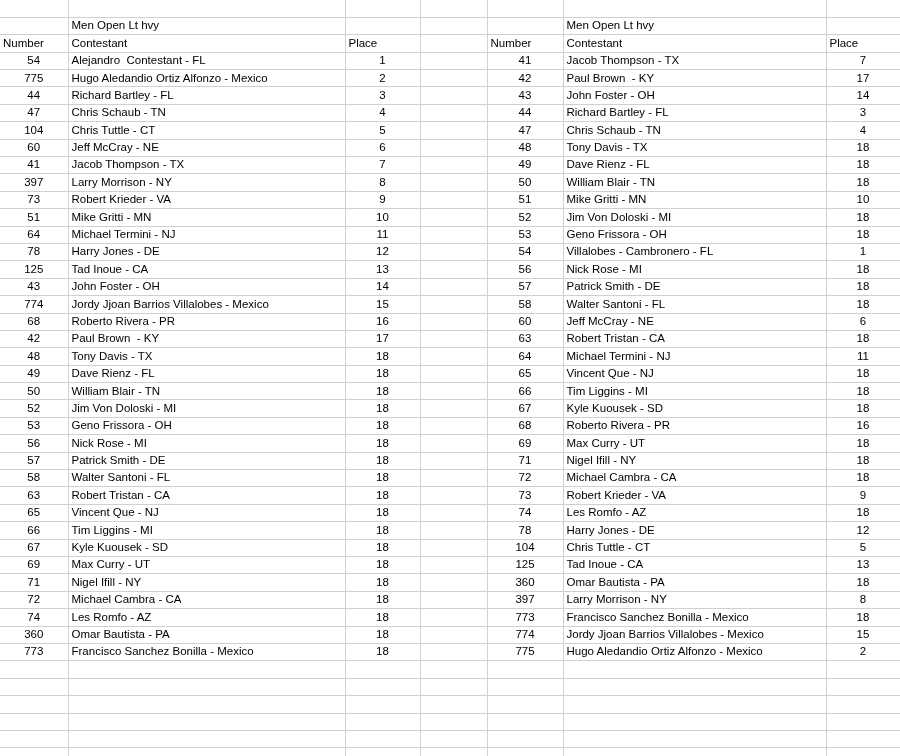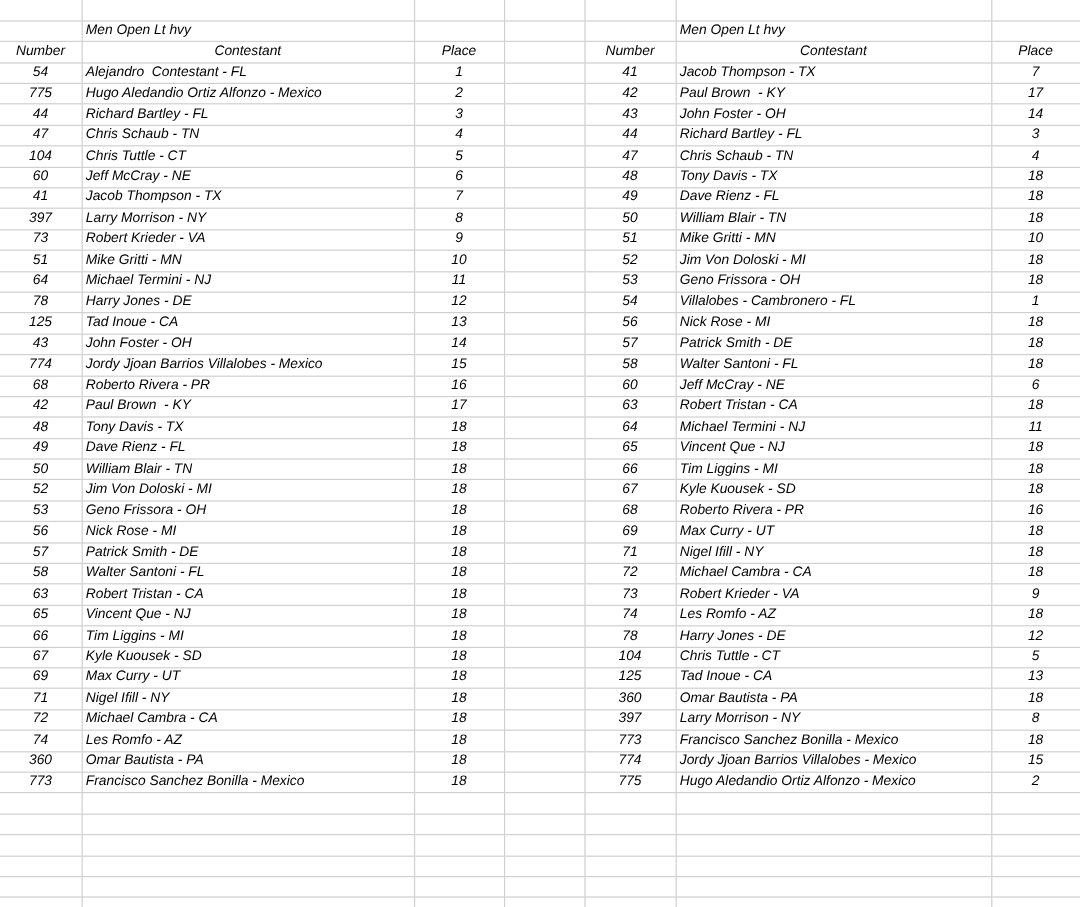--- a/index.html
+++ b/index.html
@@ -12,21 +12,20 @@
     width: 900px;
     height: 756px;
     font-family: "Liberation Sans", sans-serif;
     color: #000000;
     overflow: hidden;
   }
   #sheet {
     width: 900px;
     height: 548px;
     position: relative;
-    font-style: italic;
   }
   table.grid {
     border-collapse: collapse;
     table-layout: fixed;
     width: 900px;
     font-size: 11.5px;
     line-height: 1;
   }
   table.grid td {
     height: 17.4px;
@@ -50,22 +49,22 @@
 
   td.num   { text-align: center; }
   td.name  { text-align: left; }
   td.place { text-align: center; }
   td.gap   { text-align: left; }
 
   
   td.sep-strong { border-right: 1px solid #9a9a9a; }
 
   tr.title-row td.name { text-align: left; }
-  tr.header-row td { text-align: center; }
-  tr.header-row td.name { text-align: center; }
+  tr.header-row td { text-align: left; }
+  tr.header-row td.name { text-align: left; }
   tr.blank-row td { }
 </style>
 </head>
 <body>
 
 <div id="sheet">
   <table class="grid">
     <colgroup>
       <col class="c-lnum">
       <col class="c-lname">

